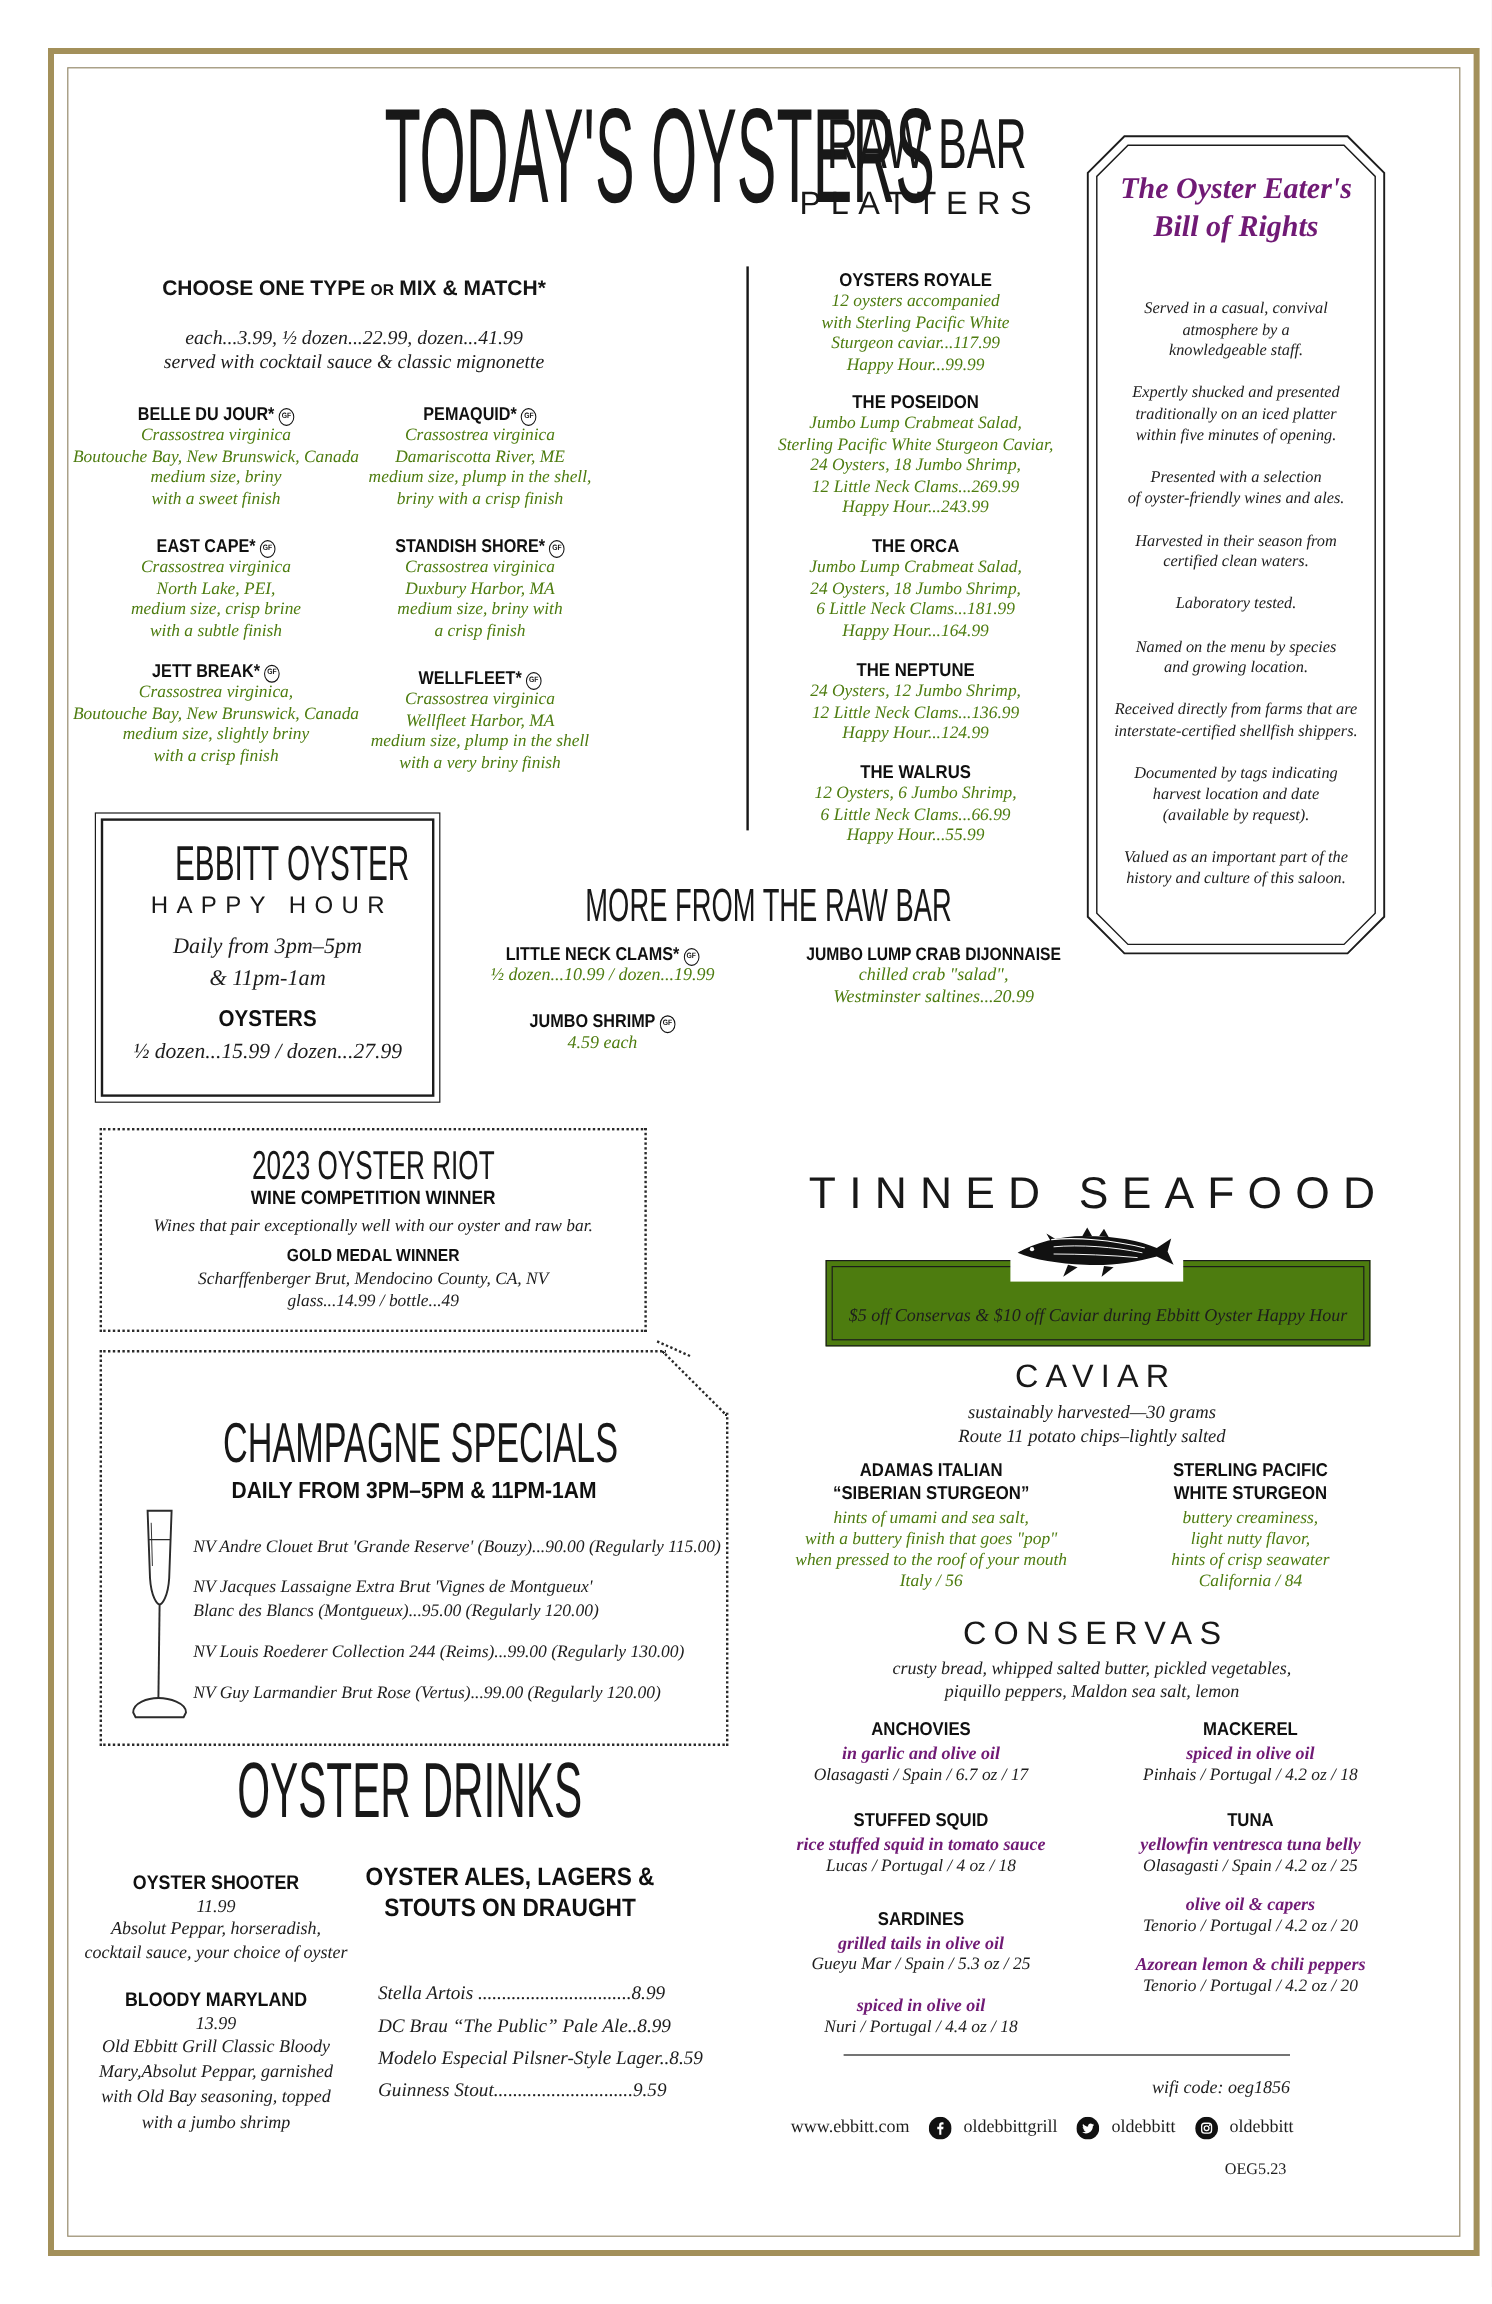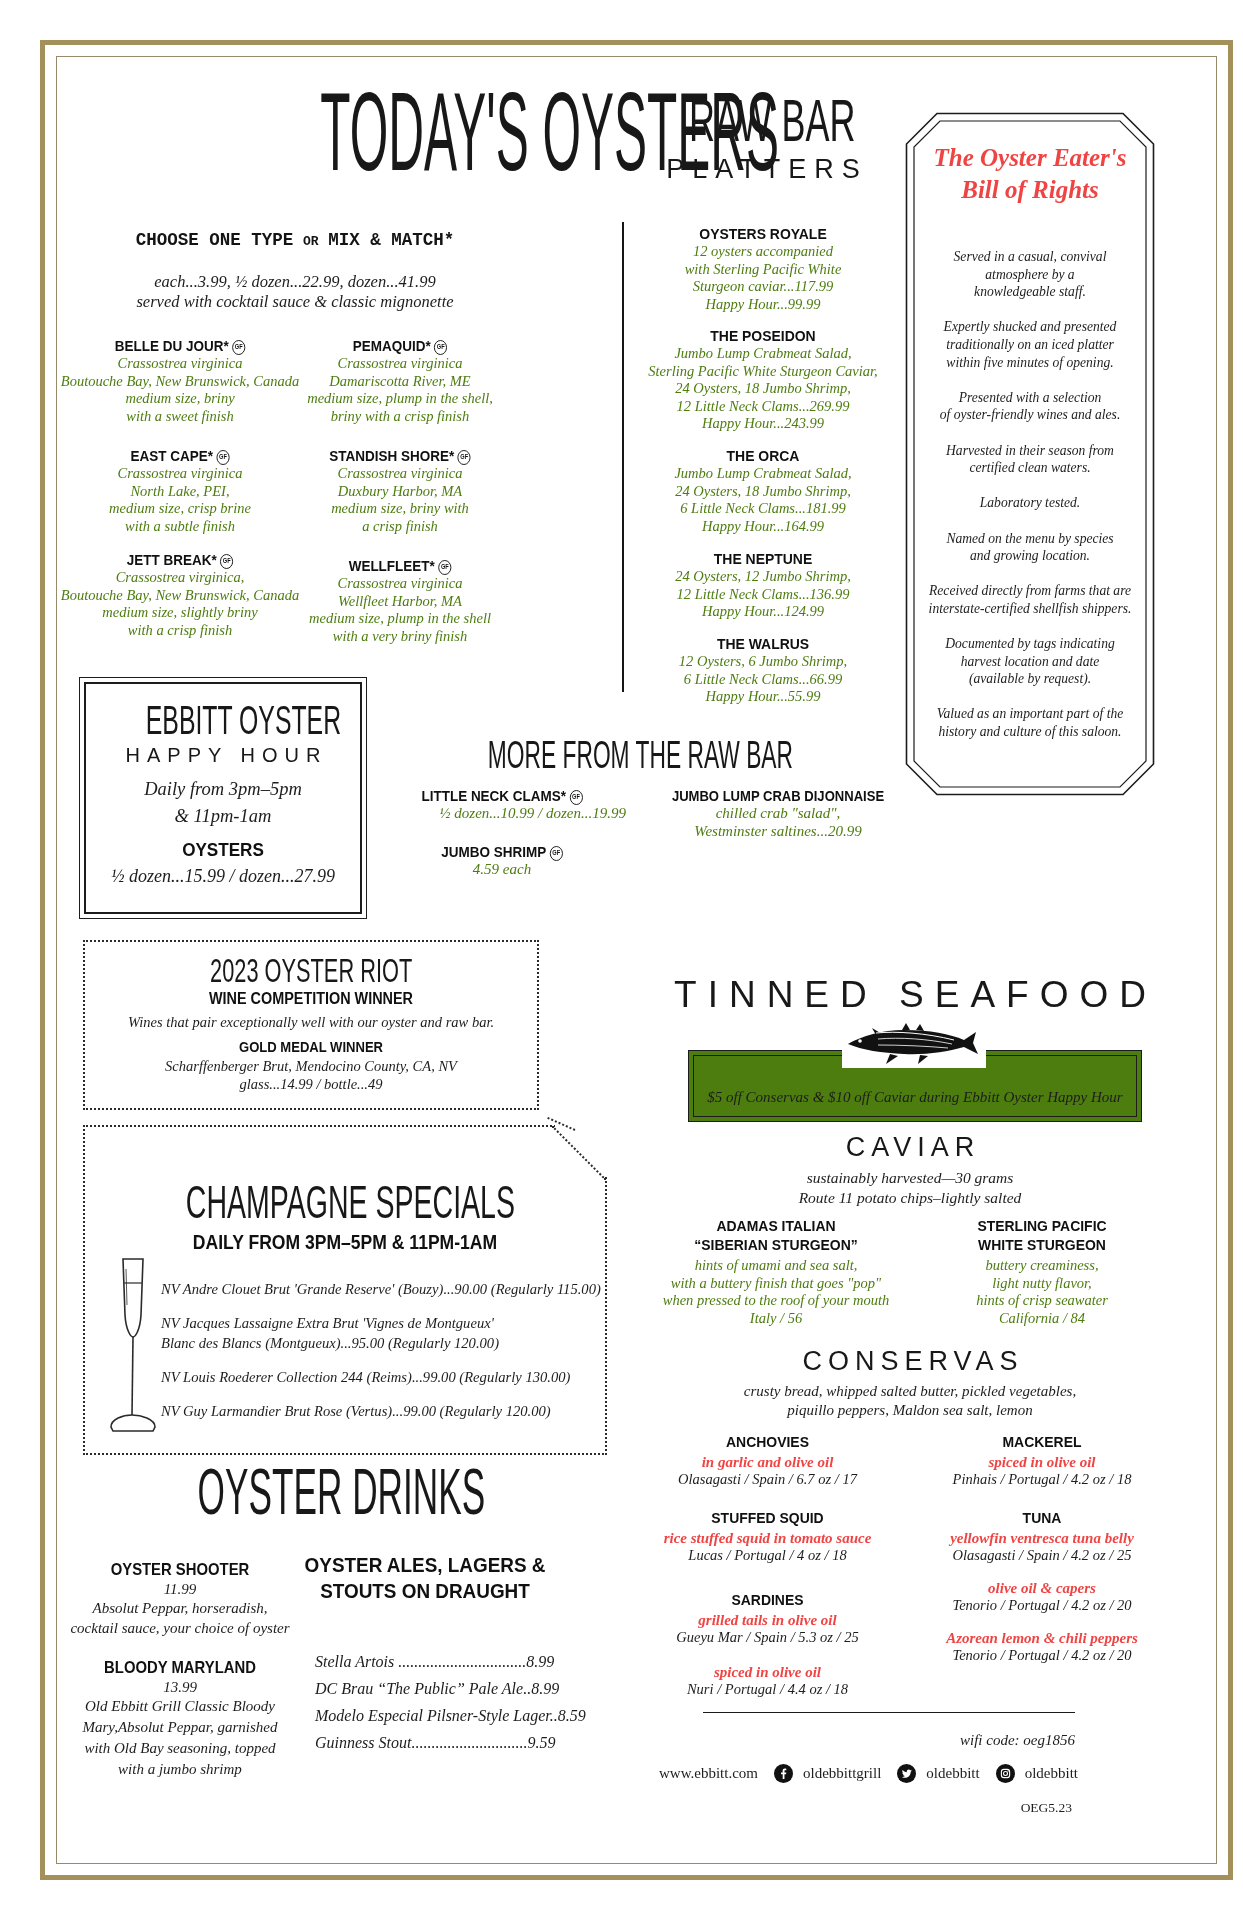--- a/index.html
+++ b/index.html
@@ -2,23 +2,23 @@
 <html><head>
 <meta charset="utf-8">
 <style>
   html,body{margin:0;padding:0;background:#e9e9e9;}
   #page{position:relative;width:1243px;height:1920px;background:#ffffff;margin:0 auto;overflow:hidden;
         font-family:"Liberation Serif",serif;color:#1b1b1b;padding-left:30px;}
   .abs{position:absolute;}
   .ctr{text-align:center;}
   .pre{white-space:pre-line;}
   .ser{font-family:"Liberation Serif",serif;font-style:italic;color:#1d1d1d;}
-  .serb{font-family:"Liberation Serif",serif;font-style:italic;font-weight:700;color:#ef4444;}
+  .serb{font-family:"Liberation Serif",serif;font-style:italic;font-weight:700;color:#701a75;}
   .rom{font-style:normal;}
-  .sans{font-family:Liberation Mono, monospace;color:#141414;}
+  .sans{font-family:Liberation Sans, sans-serif;color:#141414;}
   
   #border-outer{position:absolute;left:40px;top:40px;right:40px;bottom:40px;border:5px solid #a3905a;pointer-events:none;}
   #border-inner{position:absolute;left:56px;top:56px;right:56px;bottom:56px;border:1.5px solid #968a6b;pointer-events:none;}
   
   .cond{font-family:"Liberation Sans",sans-serif;font-weight:400;color:#181818;white-space:nowrap;}
   .cond>span{display:inline-block;}
   
   .iname{font-family:"Liberation Sans",sans-serif;font-weight:700;font-size:15.5px;line-height:19px;color:#101010;
          transform:scaleX(0.87);white-space:nowrap;}
   .iname2{font-family:"Liberation Sans",sans-serif;font-weight:700;font-size:15.5px;line-height:19px;color:#101010;
@@ -187,21 +187,21 @@
 &amp; 11pm-1am</div>
     <div class="abs ctr iname2" style="left:0;top:156px;width:274px;font-size:19px;">OYSTERS</div>
     <div class="abs ctr ser" style="left:0;top:182px;width:274px;font-size:18px;">½ dozen...15.99 / dozen...27.99</div>
   </div>
 
   <div class="abs ctr cond" style="left:330px;top:736px;width:620px;font-size:38px;line-height:38px;">
     <span style="transform:scale(0.6,1.02);">MORE FROM THE RAW BAR</span>
   </div>
   <div class="abs ctr" style="left:378px;top:786px;width:248px;">
     <div class="iname"><span>LITTLE NECK CLAMS*</span><span class="gf">GF</span></div>
-    <div class="desc pre" style="font-size:15px;text-align:right;">½ dozen...10.99 / dozen...19.99</div>
+    <div class="desc pre" style="font-size:15px;">½ dozen...10.99 / dozen...19.99</div>
   </div>
   <div class="abs ctr" style="left:378px;top:842px;width:248px;">
     <div class="iname"><span>JUMBO SHRIMP</span><span class="gf">GF</span></div>
     <div class="desc pre" style="font-size:15px;">4.59 each</div>
   </div>
   <div class="abs ctr" style="left:648px;top:786px;width:260px;">
     <div class="iname" style="font-size:15px;">JUMBO LUMP CRAB DIJONNAISE</div>
     <div class="desc pre" style="font-size:15px;">chilled crab "salad",
 Westminster saltines...20.99</div>
   </div>

